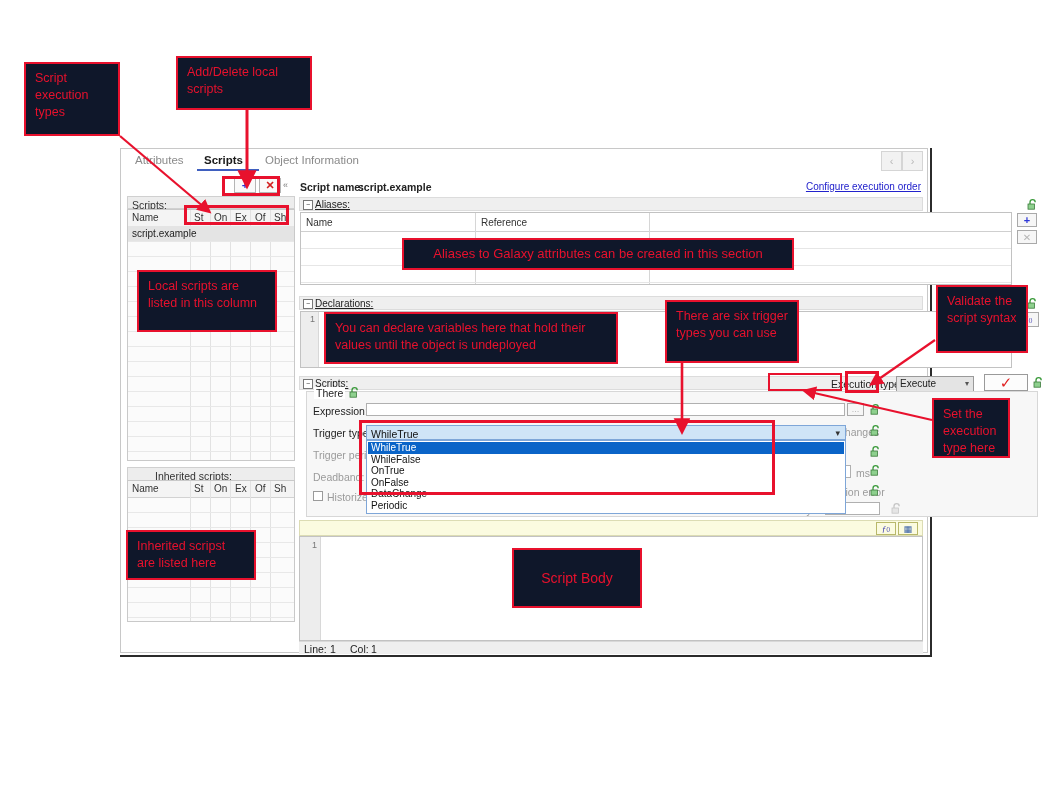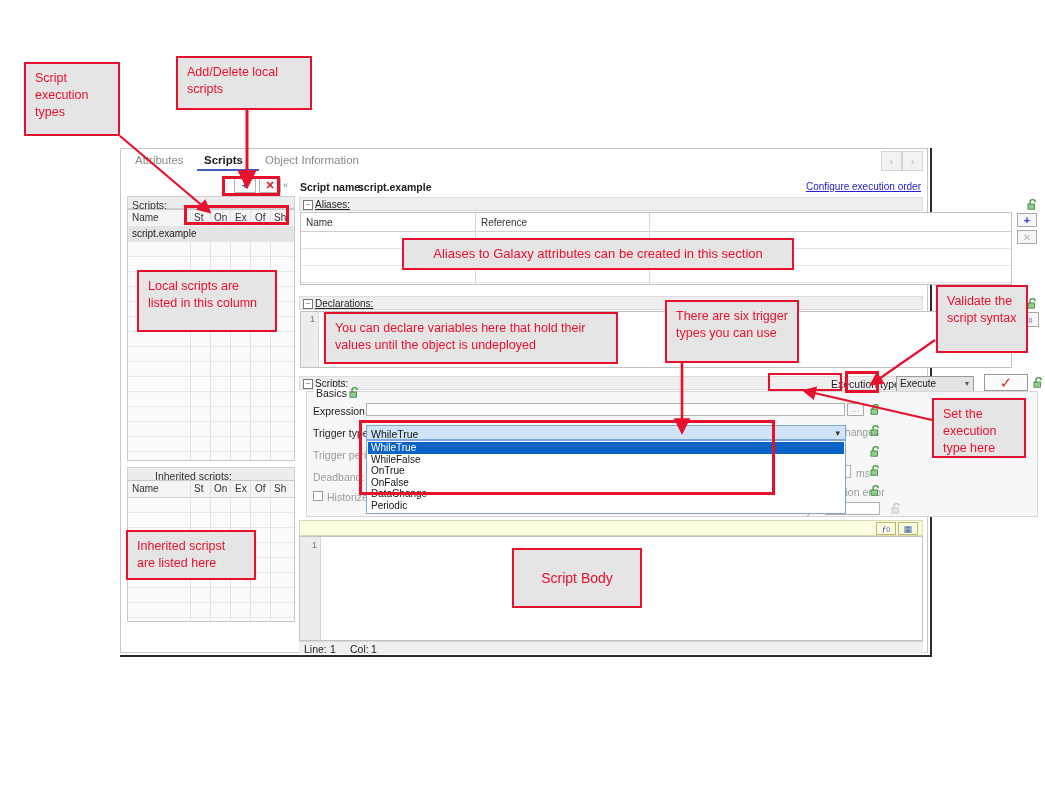--- a/index.html
+++ b/index.html
@@ -1,19 +1,19 @@
 <!DOCTYPE html>
 <html><head>
 <meta charset="utf-8">
 <style>
   html,body{margin:0;padding:0;background:#ffffff;}
   body{width:1045px;height:796px;position:relative;font-family:"Liberation Sans",sans-serif;overflow:hidden;}
 
   
-  .callout{position:absolute;border:2px solid #e8112d;background:#e5e5e5;color:#e8112d;
+  .callout{position:absolute;border:2px solid #e8112d;background:#0f172a;color:#e8112d;
            font-size:12.5px;line-height:17px;padding:6px 9px;box-sizing:border-box;z-index:40;}
   .callout.c2{font-size:13px;line-height:18px;}
   .ann-box{position:absolute;border:2px solid #e8112d;background:transparent;z-index:45;box-sizing:border-box;}
   svg.ann{position:absolute;z-index:44;overflow:visible;}
 
   
   #app{position:absolute;left:120px;top:148px;width:808px;height:505px;background:#ffffff;
        border:1px solid #c8c8c8;box-sizing:border-box;z-index:5;}
   #appShadow{position:absolute;left:120px;top:148px;width:812px;height:509px;
        border-right:2px solid #2b2b2b;border-bottom:2px solid #2b2b2b;box-sizing:border-box;z-index:4;}
@@ -237,21 +237,21 @@
       <span>Execute</span>
       <span class="arw">▾</span>
     </div>
     <div class="validate" style="left:688px;top:199px;width:44px;height:17px;">✓</div>
     <svg class="ann lockico" style="left:737px;top:202px;" viewBox="0 0 12 11">
       <path d="M3 5 V3.2 A2.6 2.6 0 0 1 8.2 3.2" fill="none" stroke="#3a9a3a" stroke-width="1.3"></path>
       <rect x="1" y="5" width="6.4" height="5.2" fill="#8ed08e" stroke="#3a7a3a" stroke-width="0.8"></rect>
     </svg>
 
     <div class="groupbox" style="left:10px;top:216px;width:732px;height:126px;"></div>
-    <div class="lbl" style="left:18px;top:212px;background:#fff;padding:0 2px;">Basics</div>
+    <div class="lbl" style="left:18px;top:212px;background:#fff;padding:0 2px;">There</div>
     <svg class="ann lockico" style="left:53px;top:212px;" viewBox="0 0 12 11">
       <path d="M3 5 V3.2 A2.6 2.6 0 0 1 8.2 3.2" fill="none" stroke="#3a9a3a" stroke-width="1.3"></path>
       <rect x="1" y="5" width="6.4" height="5.2" fill="#8ed08e" stroke="#3a7a3a" stroke-width="0.8"></rect>
     </svg>
 
     <div class="lbl" style="left:17px;top:230px;">Expression:</div>
     <div class="inp" style="left:70px;top:228px;width:479px;height:13px;"></div>
     <div class="smbtn" style="left:551px;top:228px;width:17px;height:13px;font-size:8px;color:#999;">…</div>
     <svg class="ann lockico" style="left:574px;top:229px;" viewBox="0 0 12 11">
       <path d="M3 5 V3.2 A2.6 2.6 0 0 1 8.2 3.2" fill="none" stroke="#3a9a3a" stroke-width="1.3"></path>
@@ -363,15 +363,15 @@
 <div class="ann-box" style="left:768px;top:373px;width:74px;height:18px;border-width:2px;"></div>
 <div class="ann-box" style="left:845px;top:371px;width:34px;height:22px;border-width:3px;"></div>
 
 <div class="callout" style="left:24px;top:62px;width:96px;height:74px;">Script execution types</div>
 <div class="callout" style="left:176px;top:56px;width:136px;height:54px;">Add/Delete local scripts</div>
 <div class="callout c2" style="left:402px;top:238px;width:392px;height:32px;display:flex;align-items:center;justify-content:center;text-align:center;">Aliases to Galaxy attributes can be created in this section</div>
 <div class="callout" style="left:137px;top:270px;width:140px;height:62px;">Local scripts are listed in this column</div>
 <div class="callout" style="left:324px;top:312px;width:294px;height:52px;">You can declare variables here that hold their values until the object is undeployed</div>
 <div class="callout" style="left:665px;top:300px;width:134px;height:63px;">There are six trigger types you can use</div>
 <div class="callout" style="left:936px;top:285px;width:92px;height:68px;">Validate the script syntax</div>
-<div class="callout" style="left:932px;top:398px;width:94px;height:60px;">Set the execution type here</div>
+<div class="callout" style="left:932px;top:398px;width:78px;height:60px;">Set the execution type here</div>
 <div class="callout" style="left:126px;top:530px;width:130px;height:50px;">Inherited scripst are listed here</div>
 <div class="callout" style="left:512px;top:548px;width:130px;height:60px;display:flex;align-items:center;justify-content:center;font-size:14px;">Script Body</div>
 
 </body></html>

